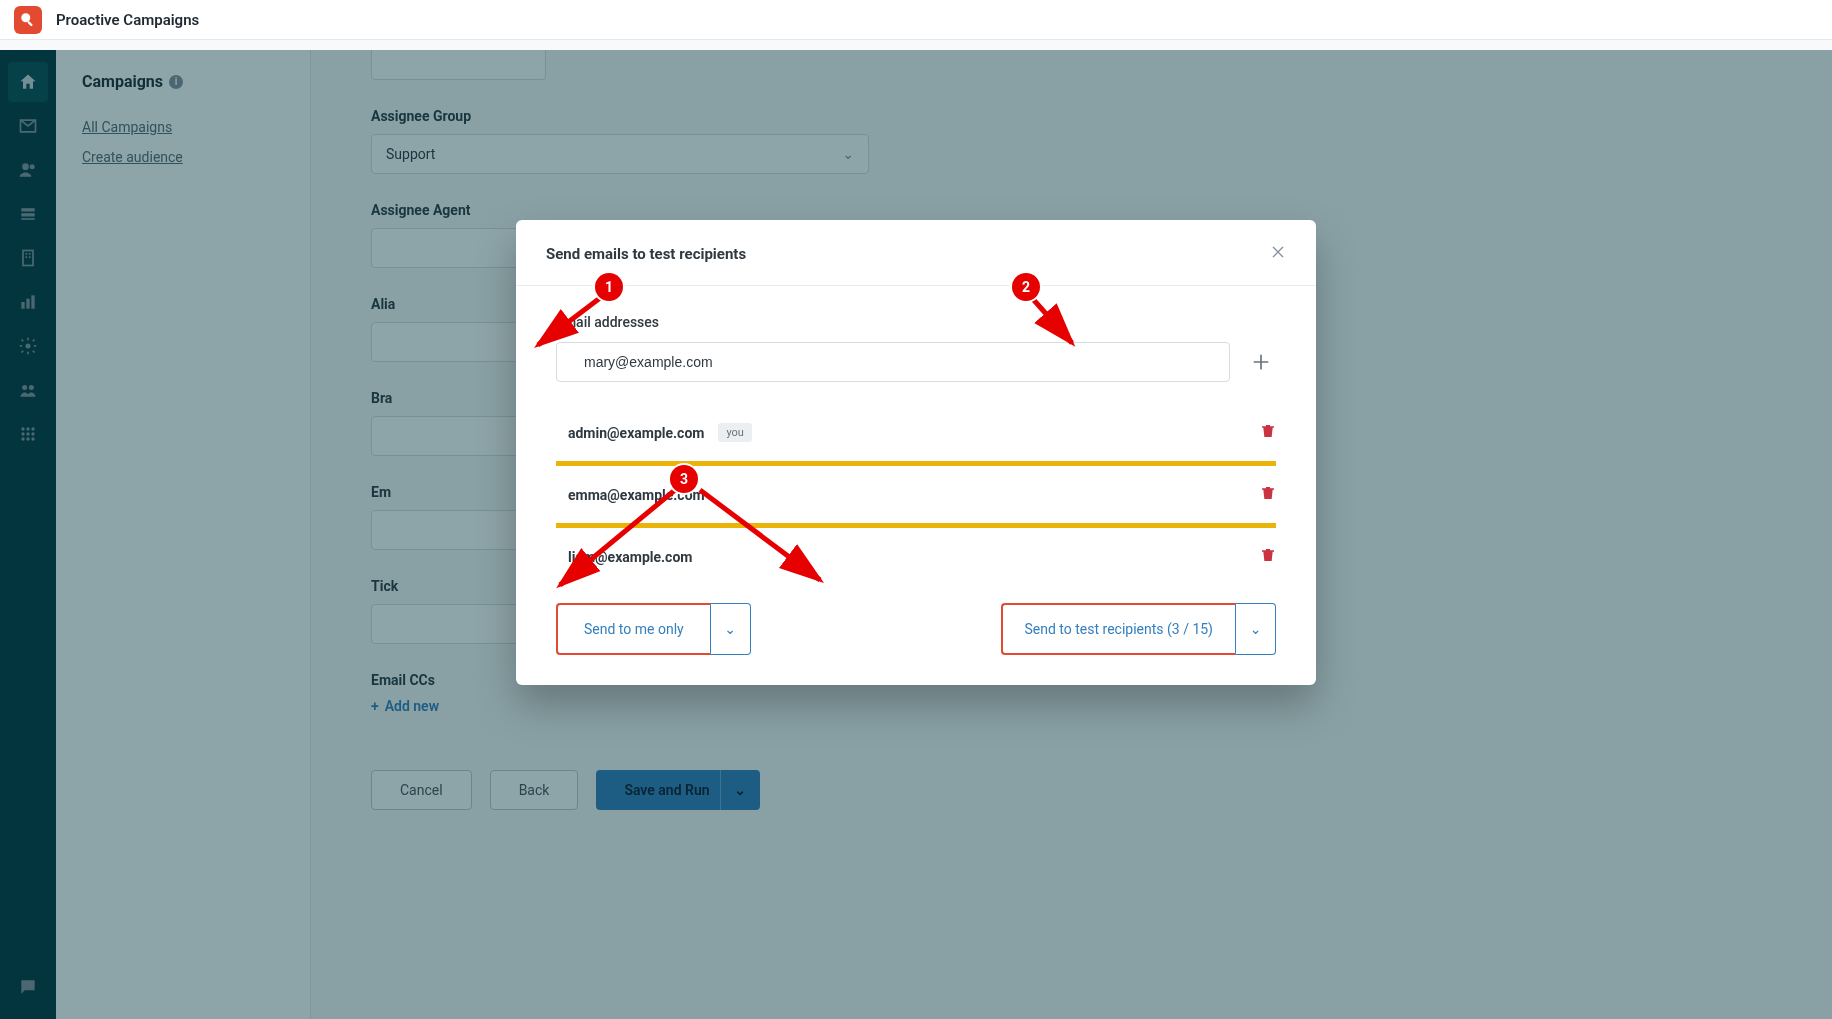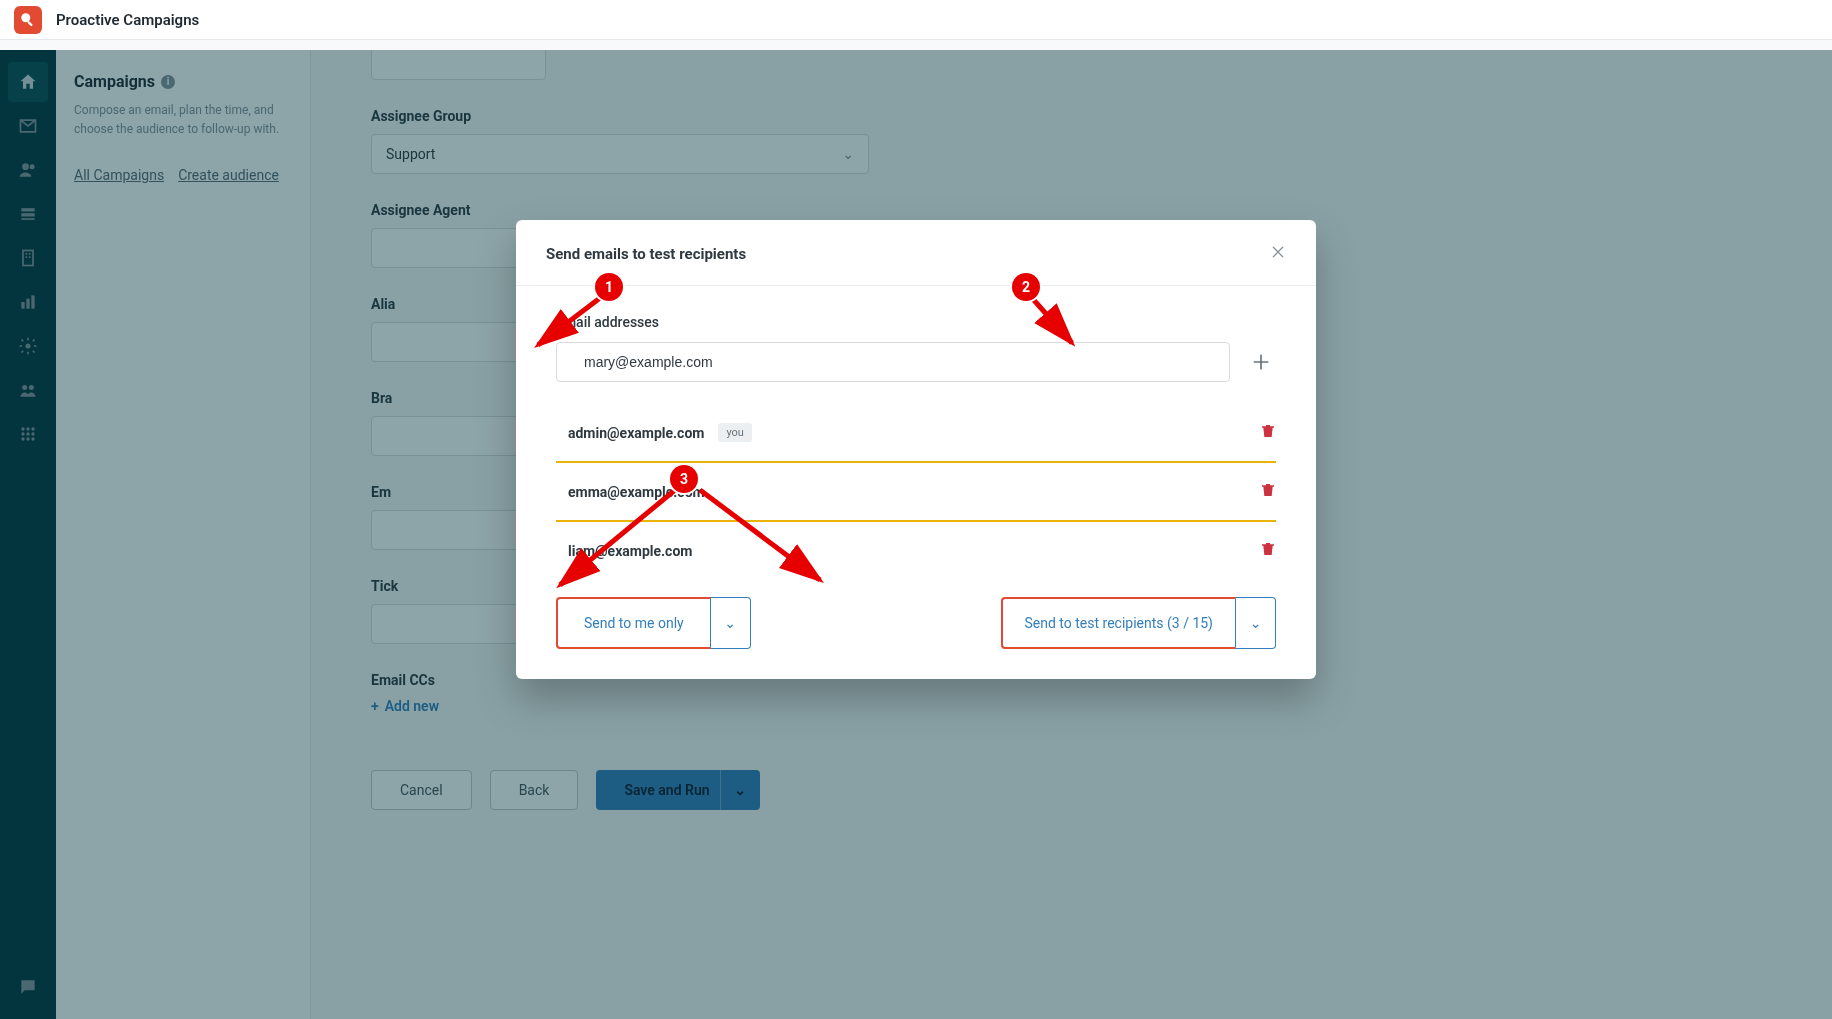--- a/index.html
+++ b/index.html
@@ -14,25 +14,25 @@
 
 
 .rail { position: absolute; left: 0; top: 50px; bottom: 0; width: 56px; background: #03363d; display: flex; flex-direction: column; align-items: center; padding-top: 12px; gap: 4px;}
 .rail .rail-item { width: 40px; height: 40px; border-radius: 4px; display:flex; align-items:center; justify-content:center; color: #87929d; cursor:pointer; }
 .rail .rail-item.active { background: #0a4b52; color:#cfd8dc; }
 .rail .rail-item svg { width: 20px; height:20px; fill: currentColor; }
 .rail-spacer { flex:1; }
 .rail-bottom { margin-bottom: 12px; }
 
 
-.sidebar { position:absolute; left:56px; top:50px; bottom:0; width: 255px; background:#fff; border-right:1px solid #e6e9eb; padding: 22px 18px; }
+.sidebar { position:absolute; left:56px; top:50px; bottom:0; width: 255px; background:#fff; border-right:1px solid #e6e9eb; padding: 22px 26px; }
 .sidebar h3 { font-size: 16px; font-weight:700; color:#1f2a33; display:flex; align-items:center; gap:6px; }
 .sidebar h3 .info { width:14px; height:14px; border-radius:50%; background:#87929d; color:#fff; font-size:10px; display:inline-flex; align-items:center; justify-content:center; }
 .sidebar .desc { margin-top:10px; color:#87929d; font-size:12px; line-height:1.6; }
-.sidebar .links { margin-top:28px; display:flex; flex-direction:row; gap:14px; }
+.sidebar .links { margin-top:28px; display:flex; flex-direction:column; gap:14px; }
 .sidebar .links a { color:#5a6a76; text-decoration: underline; font-size:14px; cursor:pointer; }
 
 
 .main { position:absolute; left:311px; right:0; top:50px; bottom:0; padding: 0 60px 40px 60px; overflow:hidden; }
 .form-group { margin-top: 28px; }
 .form-label { font-weight:700; font-size:14px; color:#2f3941; margin-bottom:10px; display:block;}
 .select { width: 498px; height:40px; border:1px solid #d8dcde; border-radius:4px; background:#fff; display:flex; align-items:center; justify-content:space-between; padding: 0 14px; color:#2f3941; cursor:pointer;}
 .select .chev { color:#87929d; }
 .small-box { width: 175px; height:40px; border:1px solid #d8dcde; border-radius:4px; background:#fff; }
 .addnew { color:#337fbd; font-weight:600; cursor:pointer; margin-top:8px; display:flex; align-items:center; gap:6px;}
@@ -49,21 +49,21 @@
 .modal { position:absolute; width: 800px; left: 50%; transform: translateX(-50%); top: 220px; background:#fff; border-radius:6px; box-shadow: 0 20px 40px rgba(0,0,0,.25); padding-bottom: 30px;}
 .modal-header { padding: 24px 30px 22px; border-bottom:1px solid #e9ecee; display:flex; align-items:center; justify-content:space-between;}
 .modal-title { font-size:15px; font-weight:700; color:#2f3941;}
 .close-x { color:#87929d; cursor:pointer; }
 .modal-body { padding: 28px 40px 0; }
 .field-label { font-size:14px; color:#2f3941; font-weight:500; margin-bottom:12px; display:block;}
 .input-row { display:flex; align-items:center; gap:16px; }
 .text-input { flex:1; height:40px; border:1px solid #d8dcde; border-radius:4px; padding: 0 27px; font-size:14px; color:#2f3941; background:#fff; }
 .plus-btn { width:30px; height:30px; display:flex; align-items:center; justify-content:center; color:#68737d; cursor:pointer;}
 .recips { margin-top: 22px; }
-.recip-row { display:flex; align-items:center; justify-content:space-between; padding: 18px 0; border-bottom:2px solid #eab308; }
+.recip-row { display:flex; align-items:center; justify-content:space-between; padding: 18px 0; border-bottom:5px solid #eab308; }
 .recip-row:last-child { border-bottom:none; }
 .recip-left { display:flex; align-items:center; gap:14px; padding-left:12px;}
 .recip-email { font-weight:700; color:#2f3941;}
 .you-tag { background:#eceff1; color:#68737d; font-size:11px; padding:3px 8px; border-radius:3px;}
 .trash { color:#cc3340; cursor:pointer;}
 .modal-footer { margin-top: 18px; padding: 0 40px; display:flex; justify-content:space-between; align-items:center; }
 .split-btn { display:flex; align-items:stretch; height:52px; }
 .split-btn .main-part { border:1px solid #337fbd; color:#337fbd; background:#fff; padding: 0 26px; display:flex; align-items:center; border-radius:4px 0 0 4px; font-size:14px; cursor:pointer; }
 .split-btn .drop-part { width:40px; border:1px solid #337fbd; border-left:none; color:#337fbd; background:#fff; display:flex; align-items:center; justify-content:center; border-radius:0 4px 4px 0; cursor:pointer;}
 .split-btn.highlight .main-part { border:2px solid #e34a32; border-right:1px solid #337fbd; }
@@ -160,21 +160,20 @@
         <path d="M4 4h16v12H8l-4 4z"></path>
       </svg>
     </div>
 </div>
 
 <div class="sidebar">
   <h3>
       <span>Campaigns</span> 
       <span class="info">i</span>
     </h3>
-  <p class="desc">Compose an email, plan the time, and choose the audience to follow-up with.</p>
   <div class="links">
     <a>All Campaigns</a>
     <a>Create audience</a>
   </div>
 </div>
 
 <div class="main">
   <div style="margin-top:-10px;">
       <div class="small-box"></div>
     </div>

